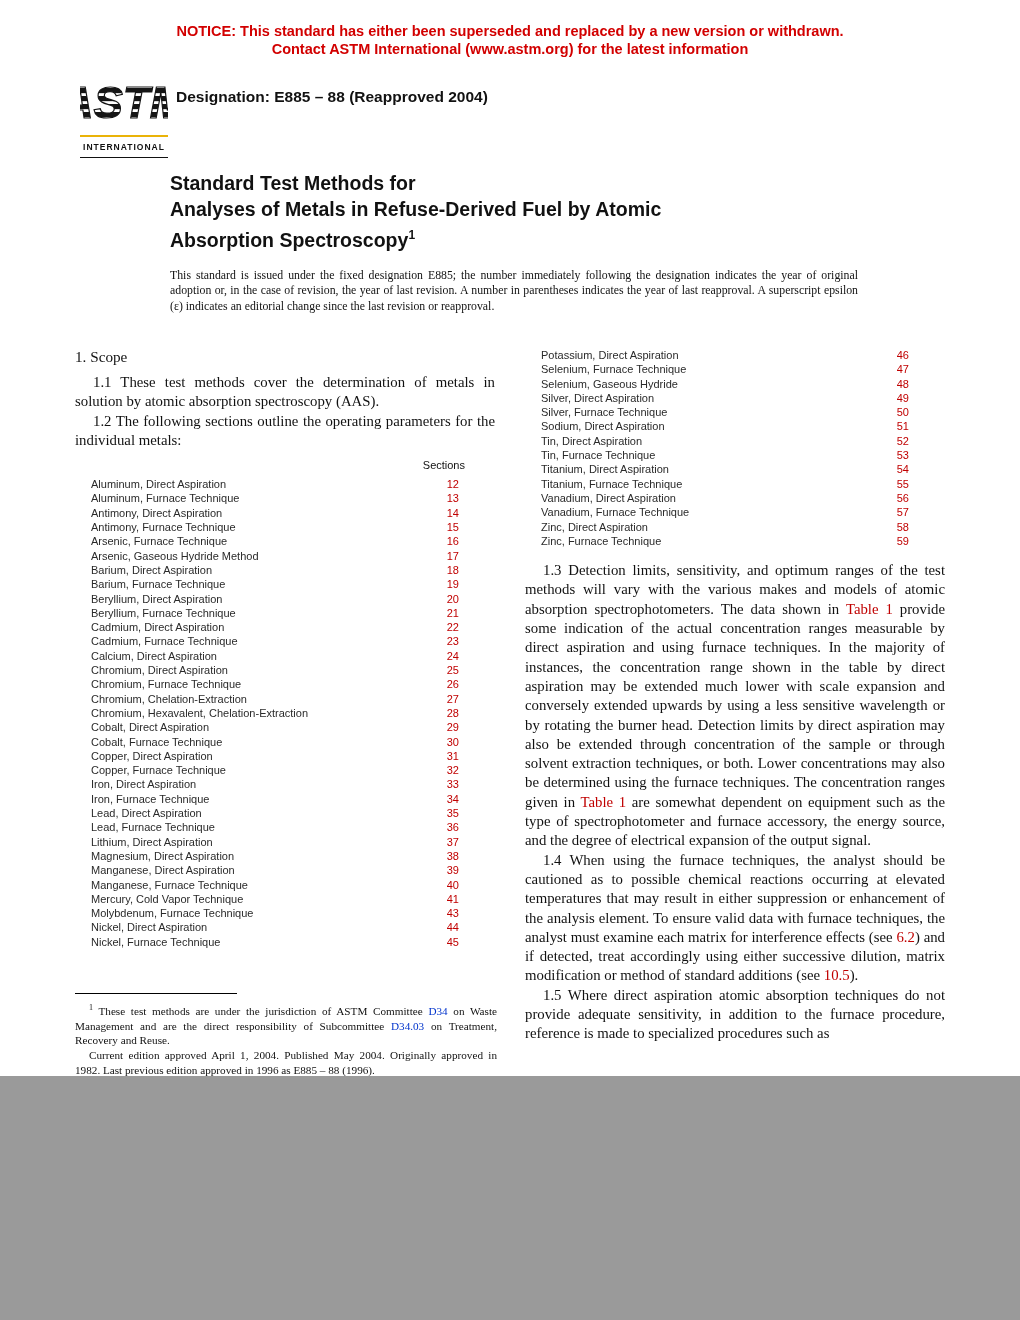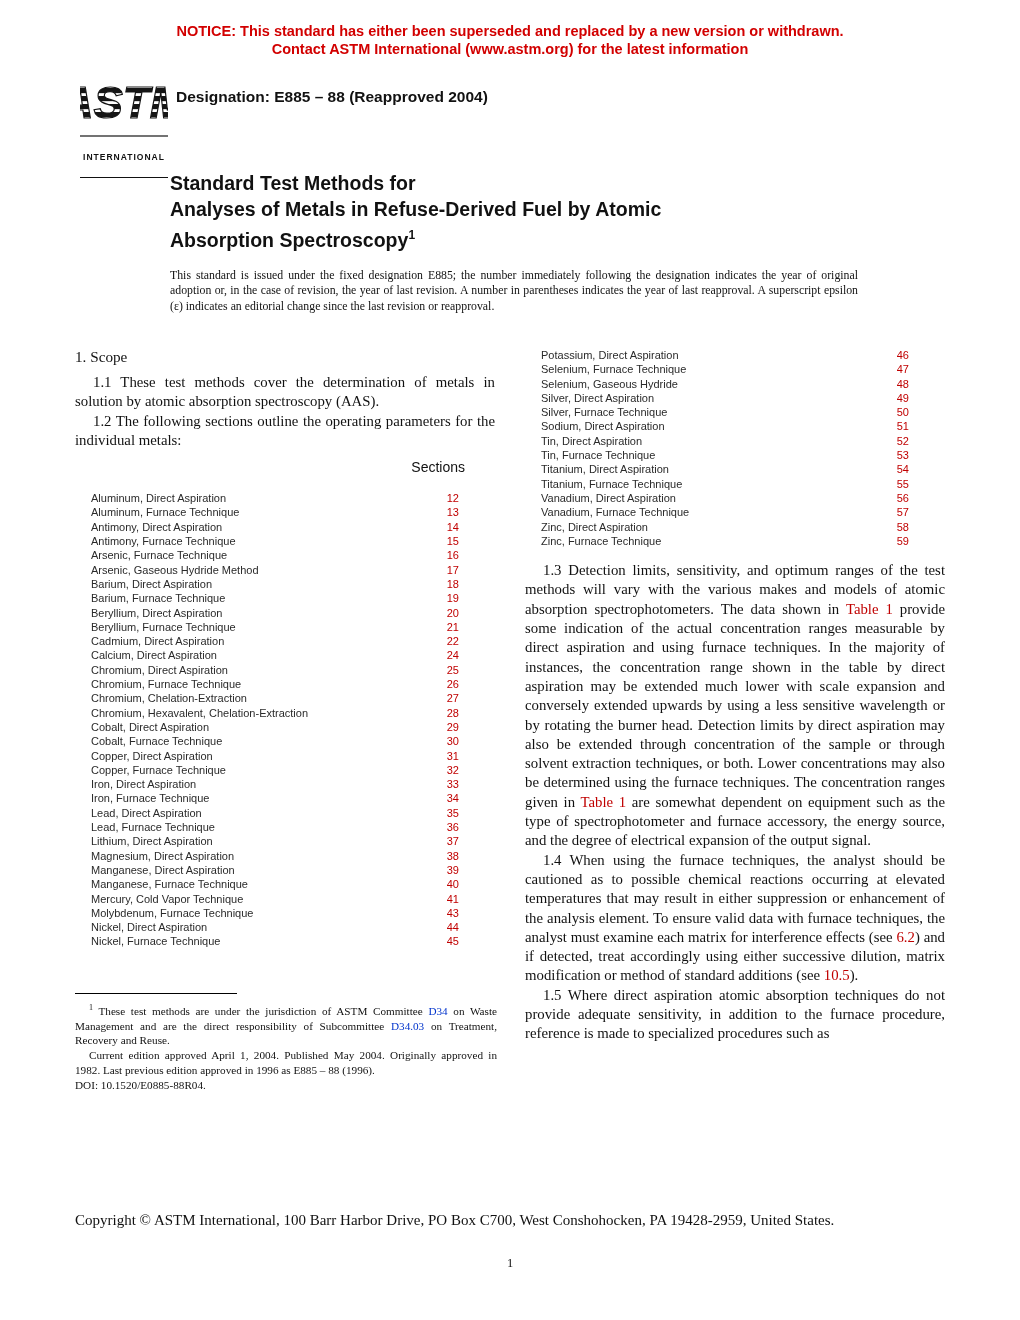--- a/index.html
+++ b/index.html
@@ -1,48 +1,48 @@
 <!DOCTYPE html>
 <html><head>
 <meta charset="utf-8">
 <style>
   * { margin:0; padding:0; box-sizing:border-box; }
   html,body { background:#9a9a9a; }
   body { font-family:"Liberation Serif", serif; color:#111; }
-  .page { position:relative; width:1020px; height:1320px; background:#ffffff; margin:0 auto; overflow:hidden; }
+  .page { position:relative; width:1020px; height:1076px; background:#ffffff; margin:0 auto; overflow:hidden; }
 
   .notice { position:absolute; top:22px; left:0; width:100%; text-align:center;
             font-family:"Liberation Sans", sans-serif; font-weight:bold;
             font-size:14.5px; line-height:18px; color:#d20000; }
 
   .logo { position:absolute; left:80px; top:72px; width:88px; text-align:center; }
   .logo-intl { font-family:"Liberation Sans", sans-serif; font-weight:bold;
                font-size:8.5px; letter-spacing:1px; color:#111;
-               border-top:2px solid #737373; border-bottom:1.5px solid #111;
-               padding:15px 0; margin-top:1px; }
+               border-top:2px solid #eab308; border-bottom:1.5px solid #111;
+               padding:5px 0; margin-top:1px; }
 
   .designation { position:absolute; left:176px; top:88px;
                  font-family:"Liberation Sans", sans-serif; font-weight:bold; font-size:15.5px; }
 
   .doc-title { position:absolute; left:170px; top:170px;
                font-family:"Liberation Sans", sans-serif; font-weight:bold;
                font-size:19.5px; line-height:26px; }
   .doc-title sup { font-size:12px; }
 
   .issue-note { position:absolute; left:170px; top:268px; width:688px;
                 font-size:11.8px; line-height:15.3px; text-align:justify; }
 
   .col-left  { position:absolute; left:75px;  top:348px; width:420px; }
   .col-right { position:absolute; left:525px; top:348px; width:420px; }
 
   .scope-heading { font-weight:normal; font-size:15.2px; margin-bottom:7px; }
   .body-p { font-size:14.8px; line-height:19.3px; text-align:justify; text-indent:18px; }
 
   .sections-label { width:390px; font-family:"Liberation Sans", sans-serif;
-                    font-size:14px; text-align:right; margin-top:9px; margin-bottom:16px; }
+                    font-size:11px; text-align:right; margin-top:9px; margin-bottom:6px; }
   .metals-list { width:390px; font-family:"Liberation Sans", sans-serif;
                  font-size:11px; line-height:14.3px; color:#2a2a2a; }
   .metals-row { display:flex; }
   .metal-name { flex:1; padding-left:16px; }
   .metal-sec  { width:38px; text-align:right; padding-right:6px; color:#c00000; cursor:pointer; }
 
   .right-paras { margin-top:13px; }
 
   .lnk-red  { color:#c00000; cursor:pointer; }
   .lnk-blue { color:#0033cc; cursor:pointer; }
@@ -133,20 +133,24 @@
       </div>
         <div class="metals-row">
         <span class="metal-name">Beryllium, Furnace Technique</span>
         <span class="metal-sec">21</span>
       </div>
         <div class="metals-row">
         <span class="metal-name">Cadmium, Direct Aspiration</span>
         <span class="metal-sec">22</span>
       </div>
         <div class="metals-row">
+        <span class="metal-name">Cadmium, Furnace Technique</span>
+        <span class="metal-sec">23</span>
+      </div>
+        <div class="metals-row">
         <span class="metal-name">Calcium, Direct Aspiration</span>
         <span class="metal-sec">24</span>
       </div>
         <div class="metals-row">
         <span class="metal-name">Chromium, Direct Aspiration</span>
         <span class="metal-sec">25</span>
       </div>
         <div class="metals-row">
         <span class="metal-name">Chromium, Furnace Technique</span>
         <span class="metal-sec">26</span>

